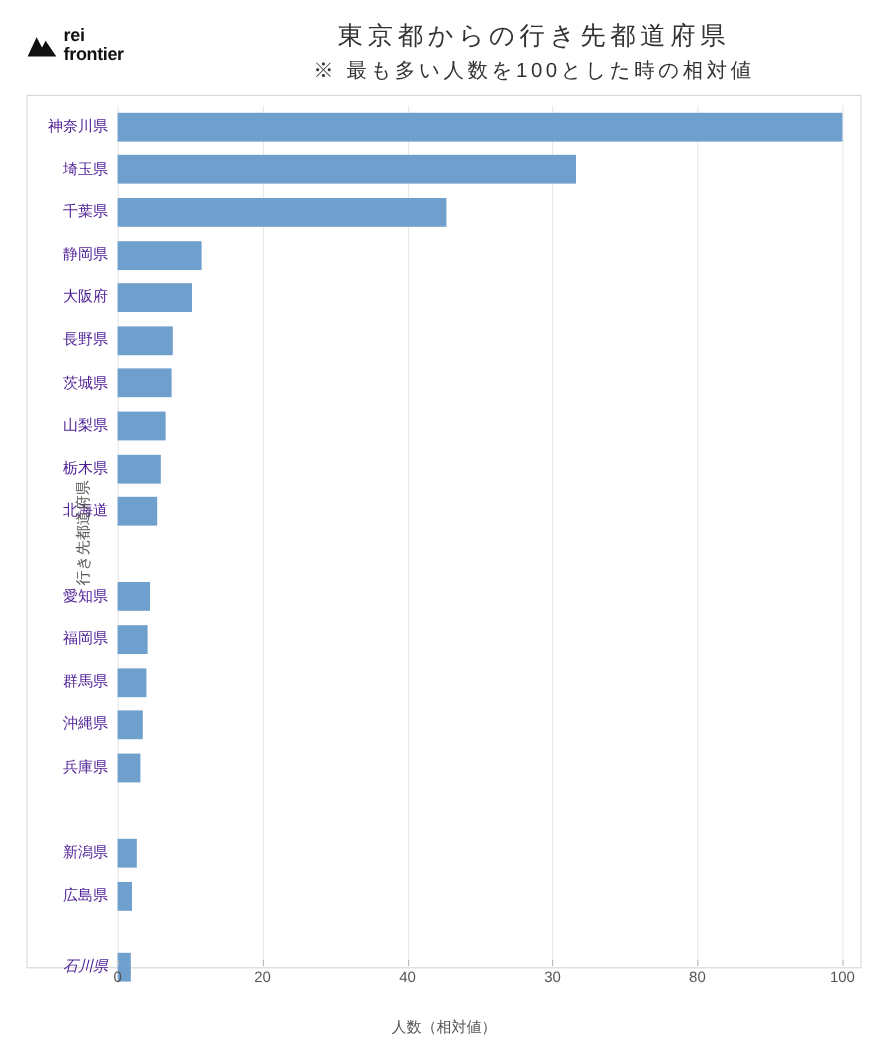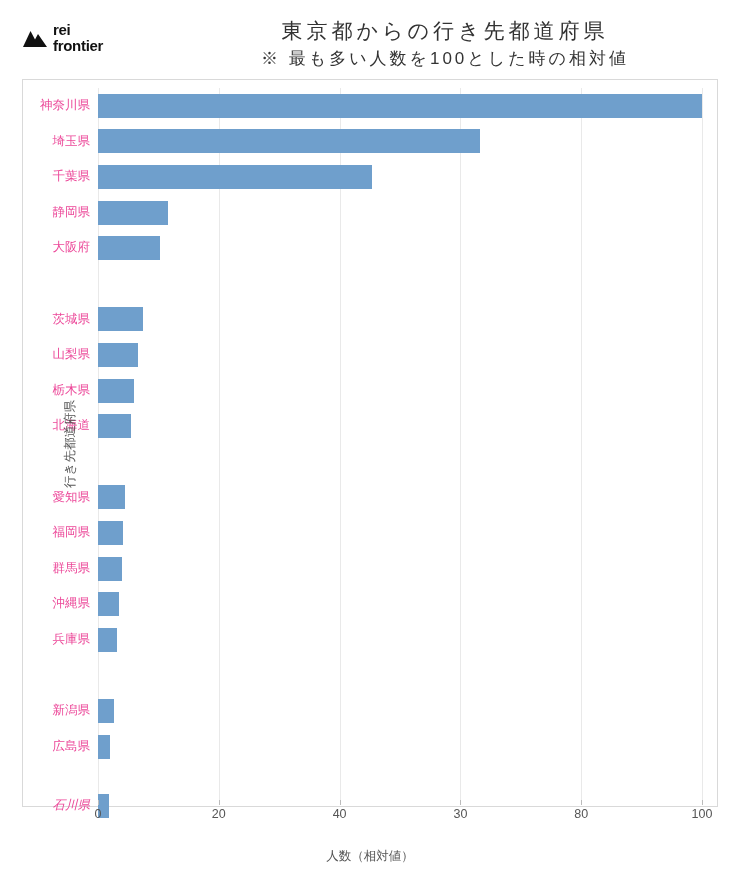--- a/index.html
+++ b/index.html
@@ -126,21 +126,21 @@
     background: #6f9fcc;
   }
   .bar-label {
     position: absolute;
     right: calc(100% + 8px);
     top: 0;
     height: 34px;
     line-height: 34px;
     white-space: nowrap;
     font-size: 12.5px;
-    color: #ec4899;
+    color: #4c1d95;
   }
 
   
   #x-axis {
     position: absolute;
     left: 75px;
     top: 720px;
     width: 604px;
     height: 1px;
   }
@@ -226,20 +226,24 @@
             <div class="bar-label" style="height: 35.6px; line-height: 35.6px;">千葉県</div>
             <div class="bar" title="千葉県: 45.3" style="width: 273.612px; background: rgb(111, 159, 204); top: 5.8px;"></div>
           </div>
           <div class="bar-row" style="top: 106.8px; height: 35.6px;">
             <div class="bar-label" style="height: 35.6px; line-height: 35.6px;">静岡県</div>
             <div class="bar" title="静岡県: 11.6" style="width: 70.064px; background: rgb(111, 159, 204); top: 5.8px;"></div>
           </div>
           <div class="bar-row" style="top: 142.4px; height: 35.6px;">
             <div class="bar-label" style="height: 35.6px; line-height: 35.6px;">大阪府</div>
             <div class="bar" title="大阪府: 10.2" style="width: 61.608px; background: rgb(111, 159, 204); top: 5.8px;"></div>
+          </div>
+          <div class="bar-row" style="top: 178px; height: 35.6px;">
+            <div class="bar-label" style="height: 35.6px; line-height: 35.6px;">長野県</div>
+            <div class="bar" title="長野県: 7.6" style="width: 45.904px; background: rgb(111, 159, 204); top: 5.8px;"></div>
           </div>
           <div class="bar-row" style="top: 213.6px; height: 35.6px;">
             <div class="bar-label" style="height: 35.6px; line-height: 35.6px;">茨城県</div>
             <div class="bar" title="茨城県: 7.4" style="width: 44.696px; background: rgb(111, 159, 204); top: 5.8px;"></div>
           </div>
           <div class="bar-row" style="top: 249.2px; height: 35.6px;">
             <div class="bar-label" style="height: 35.6px; line-height: 35.6px;">山梨県</div>
             <div class="bar" title="山梨県: 6.7" style="width: 40.468px; background: rgb(111, 159, 204); top: 5.8px;"></div>
           </div>
           <div class="bar-row" style="top: 284.8px; height: 35.6px;">

